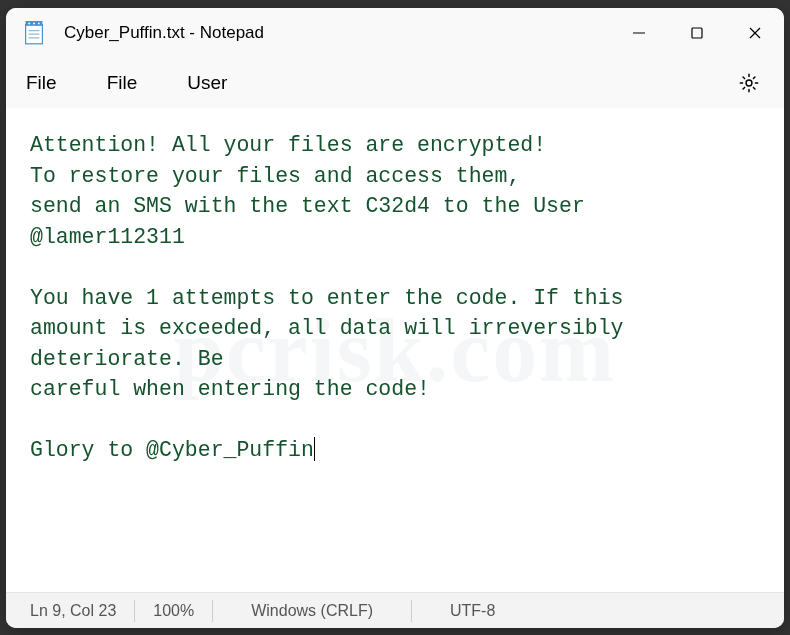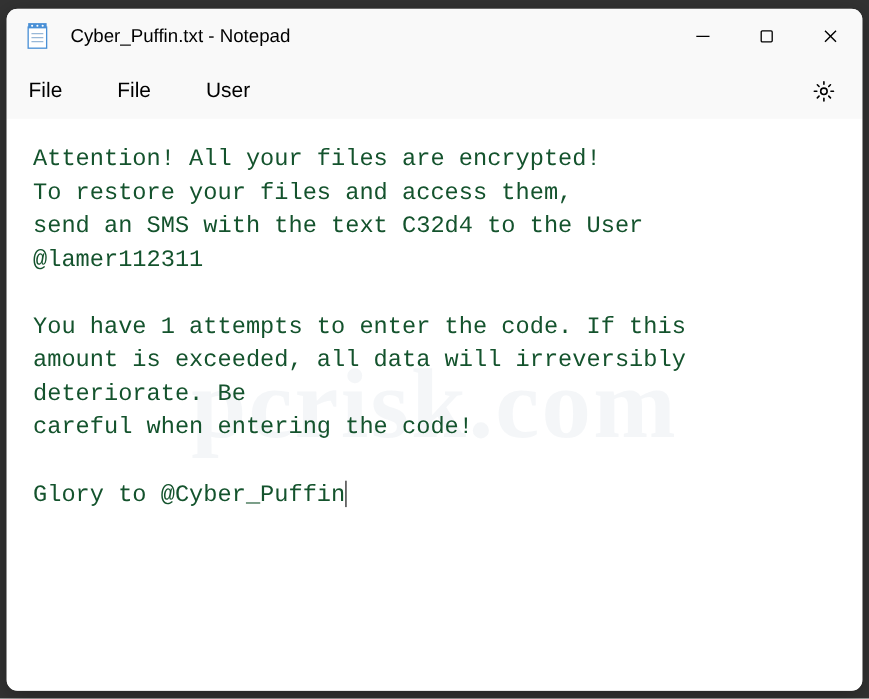--- a/index.html
+++ b/index.html
@@ -218,14 +218,20 @@
 @lamer112311
 
 You have 1 attempts to enter the code. If this
 amount is exceeded, all data will irreversibly
 deteriorate. Be
 careful when entering the code!
 
 Glory to @Cyber_Puffin</span><span class="text-cursor"></span></div>
   </div>
 
+  <div class="statusbar">
+    <div class="status-seg">Ln 9, Col 23</div>
+    <div class="status-seg">100%</div>
+    <div class="status-seg wide">Windows (CRLF)</div>
+    <div class="status-seg wide">UTF-8</div>
+  </div>
 
 </div>
 
 </body></html>

